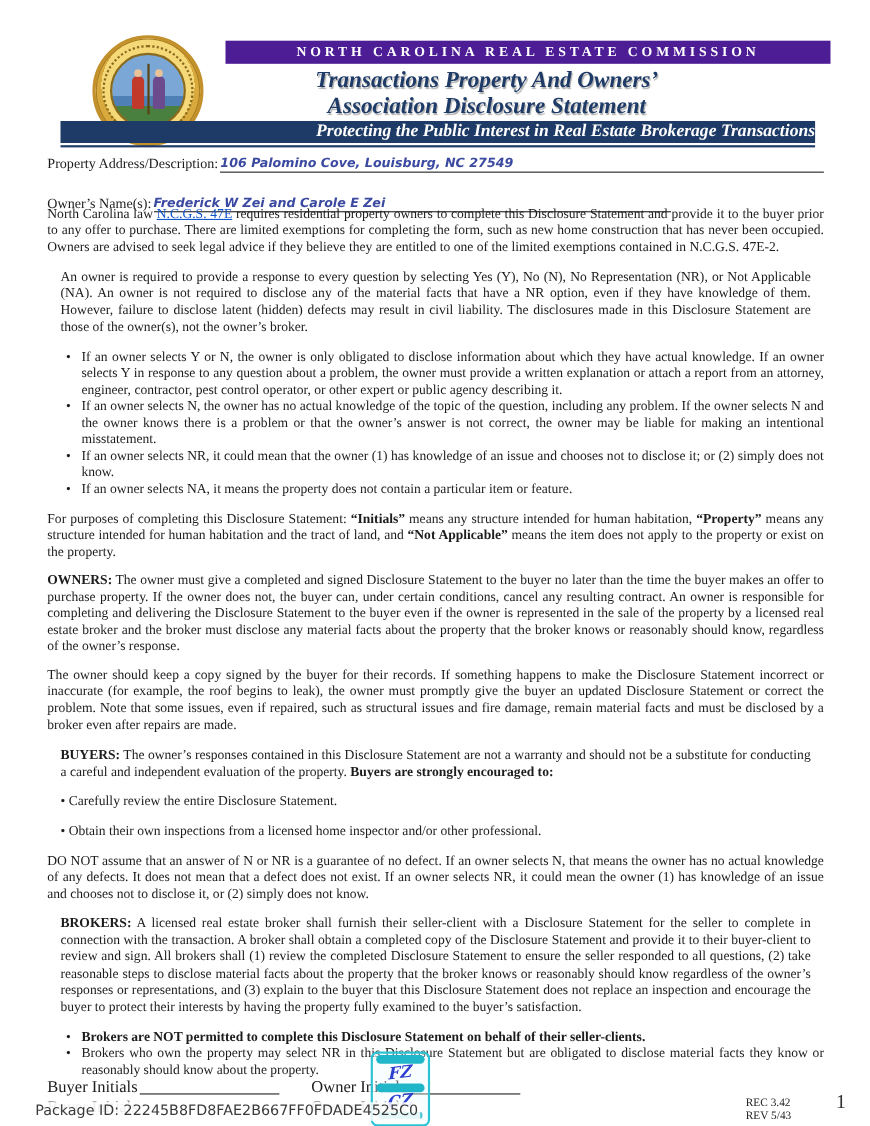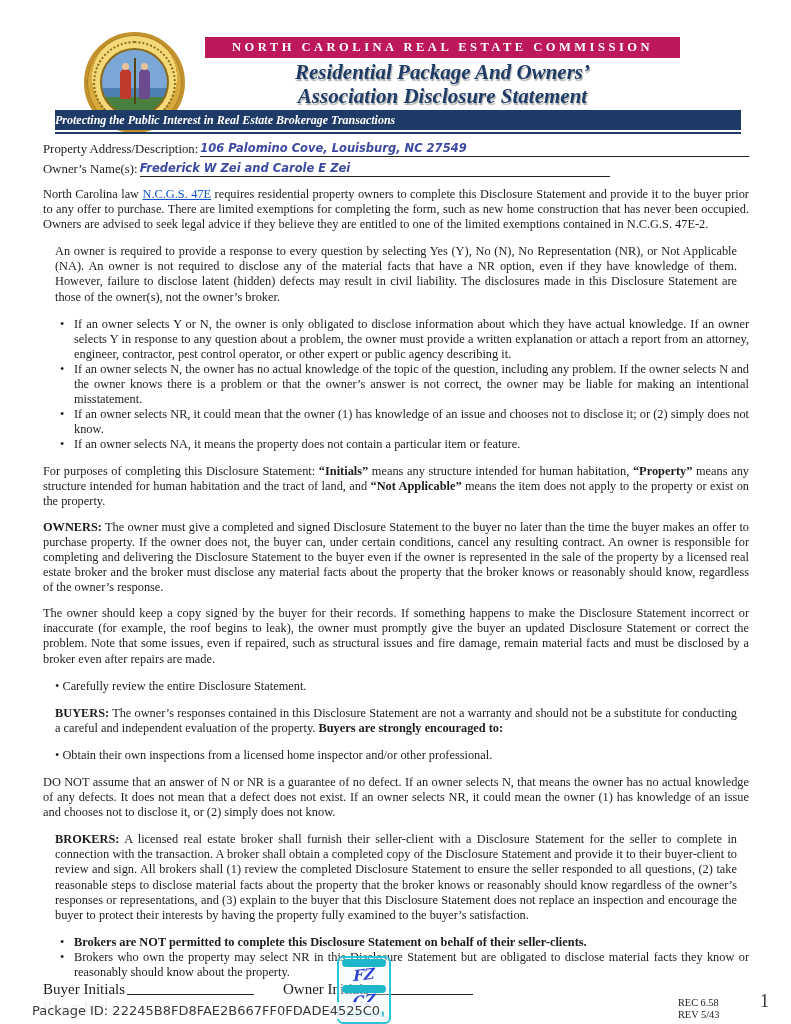--- a/index.html
+++ b/index.html
@@ -28,44 +28,44 @@
     border-radius:50%; border:2px dotted #8a6a1d;
   }
   .fig { position:absolute; bottom:16px; width:11px; height:30px; border-radius:5px 5px 2px 2px; }
   .fig-left  { left:18px; background:#c0392b; }
   .fig-left:before { content:""; position:absolute; top:-6px; left:2px; width:7px; height:7px; border-radius:50%; background:#e8c39a; }
   .fig-right { right:17px; background:#6b4a8e; }
   .fig-right:before { content:""; position:absolute; top:-6px; left:2px; width:7px; height:7px; border-radius:50%; background:#e8c39a; }
   .mast { position:absolute; left:32px; top:8px; width:2px; height:46px; background:#5a4312; }
 
   .commission-bar {
-    position:absolute; left:205px; top:37px; width:475px; height:21px;
-    background:#be185d; color:#ffffff;
+    position:absolute; left:205px; top:37px; width:550px; height:21px;
+    background:#4c1d95; color:#ffffff;
     font-family:"Liberation Serif", serif; font-weight:bold; font-size:12.5px;
     letter-spacing:3.5px; text-align:center; line-height:21px; white-space:nowrap;
   }
   .doc-title {
     position:absolute; left:185px; top:60px; width:515px; text-align:center;
     color:#1e3a66; font-family:"Liberation Serif", serif;
     font-style:italic; font-weight:bold; font-size:21px; line-height:24px;
     text-shadow:1px 1.5px 1px rgba(70,70,70,.45);
   }
   .banner {
     position:absolute; left:55px; top:110px; width:686px; height:20px;
-    background:#1e3a66; color:#ffffff; text-align:left;
+    background:#1e3a66; color:#ffffff; text-align:right;
     font-family:"Liberation Serif", serif; font-style:italic; font-weight:bold;
-    font-size:12px; line-height:20px;
+    font-size:16px; line-height:20px;
   }
   .banner-underline {
     position:absolute; left:55px; top:132px; width:686px; height:2px; background:#1e3a66;
   }
 
   
   .form-rows { position:absolute; left:43px; top:140px; width:706px; font-size:12.8px; }
-  .form-row { display:flex; align-items:flex-end; height:17px; margin-bottom:3px; }
+  .form-row { display:flex; align-items:flex-end; height:17px; margin-bottom:19px; }
   .form-label { white-space:nowrap; padding-right:2px; }
   .form-field {
     border-bottom:1.2px solid #222; 
     font-family:"DejaVu Sans", sans-serif; font-weight:bold; font-style:italic;
     font-size:11.5px; color:#3b4aa0; line-height:15px;
   }
   .field-property { flex:1; }
   .field-owner { width:470px; }
 
   
@@ -129,21 +129,21 @@
     <div class="seal-inner">
       <div class="mast"></div>
       <div class="fig fig-left"></div>
       <div class="fig fig-right"></div>
     </div>
   </div>
 
   <div class="commission-bar">NORTH CAROLINA REAL ESTATE COMMISSION</div>
 
   <div class="doc-title">
-    <div>Residential Package And Owners’</div>
+    <div>Transactions Property And Owners’</div>
     <div>Association Disclosure Statement</div>
   </div>
 
   <div class="banner">Protecting the Public Interest in Real Estate Brokerage Transactions</div>
   <div class="banner-underline"></div>
 
   <div class="form-rows">
     <div class="form-row">
       <span class="form-label">Property Address/Description:</span>
       <span class="form-field field-property">106 Palomino Cove, Louisburg, NC 27549</span>
@@ -178,23 +178,23 @@
         <span class="bullet-text">If an owner selects NA, it means the property does not contain a particular item or feature.</span>
       </div>
     </div>
 
     <p><span>For purposes of completing this Disclosure Statement: </span><b>“Initials”</b><span> means any structure intended for human habitation, </span><b>“Property”</b><span> means any structure intended for human habitation and the tract of land, and </span><b>“Not Applicable”</b><span> means the item does not apply to the property or exist on the property.</span></p>
 
     <p><b>OWNERS:</b><span> The owner must give a completed and signed Disclosure Statement to the buyer no later than the time the buyer makes an offer to purchase property. If the owner does not, the buyer can, under certain conditions, cancel any resulting contract. An owner is responsible for completing and delivering the Disclosure Statement to the buyer even if the owner is represented in the sale of the property by a licensed real estate broker and the broker must disclose any material facts about the property that the broker knows or reasonably should know, regardless of the owner’s response.</span></p>
 
     <p>The owner should keep a copy signed by the buyer for their records. If something happens to make the Disclosure Statement incorrect or inaccurate (for example, the roof begins to leak), the owner must promptly give the buyer an updated Disclosure Statement or correct the problem. Note that some issues, even if repaired, such as structural issues and fire damage, remain material facts and must be disclosed by a broker even after repairs are made.</p>
 
+    <p class="tight"><b>BUYERS:</b><span> The owner’s responses contained in this Disclosure Statement are not a warranty and should not be a substitute for conducting a careful and independent evaluation of the property. </span><b>Buyers are strongly encouraged to:</b></p>
+
     <p class="tight">• Carefully review the entire Disclosure Statement.</p>
-
-    <p class="tight"><b>BUYERS:</b><span> The owner’s responses contained in this Disclosure Statement are not a warranty and should not be a substitute for conducting a careful and independent evaluation of the property. </span><b>Buyers are strongly encouraged to:</b></p>
     <p class="tight">• Obtain their own inspections from a licensed home inspector and/or other professional.</p>
 
     <p>DO NOT assume that an answer of N or NR is a guarantee of no defect. If an owner selects N, that means the owner has no actual knowledge of any defects. It does not mean that a defect does not exist. If an owner selects NR, it could mean the owner (1) has knowledge of an issue and chooses not to disclose it, or (2) simply does not know.</p>
 
     <p class="tight"><b>BROKERS:</b><span> A licensed real estate broker shall furnish their seller-client with a Disclosure Statement for the seller to complete in connection with the transaction. A broker shall obtain a completed copy of the Disclosure Statement and provide it to their buyer-client to review and sign. All brokers shall (1) review the completed Disclosure Statement to ensure the seller responded to all questions, (2) take reasonable steps to disclose material facts about the property that the broker knows or reasonably should know regardless of the owner’s responses or representations, and (3) explain to the buyer that this Disclosure Statement does not replace an inspection and encourage the buyer to protect their interests by having the property fully examined to the buyer’s satisfaction.</span></p>
 
     <div class="bullets">
       <div class="bullet-item">
         <span class="bullet-marker">•</span>
         <span class="bullet-text"><b>Brokers are NOT permitted to complete this Disclosure Statement on behalf of their seller-clients.</b></span>
@@ -218,19 +218,19 @@
     <div class="stamp-pill"></div>
     <div class="stamp-ink">FZ</div>
     <div class="stamp-pill"></div>
     <div class="stamp-ink">CZ</div>
     <div class="stamp-foot"></div>
   </div>
 
   <div class="package-id">Package ID: 22245B8FD8FAE2B667FF0FDADE4525C0</div>
 
   <div class="rec-rev">
-    <div>REC 6.58</div>
+    <div>REC 3.42</div>
     <div>REV 5/43</div>
   </div>
 
   <div class="page-number">1</div>
 
 </div>
 
 </body></html>

